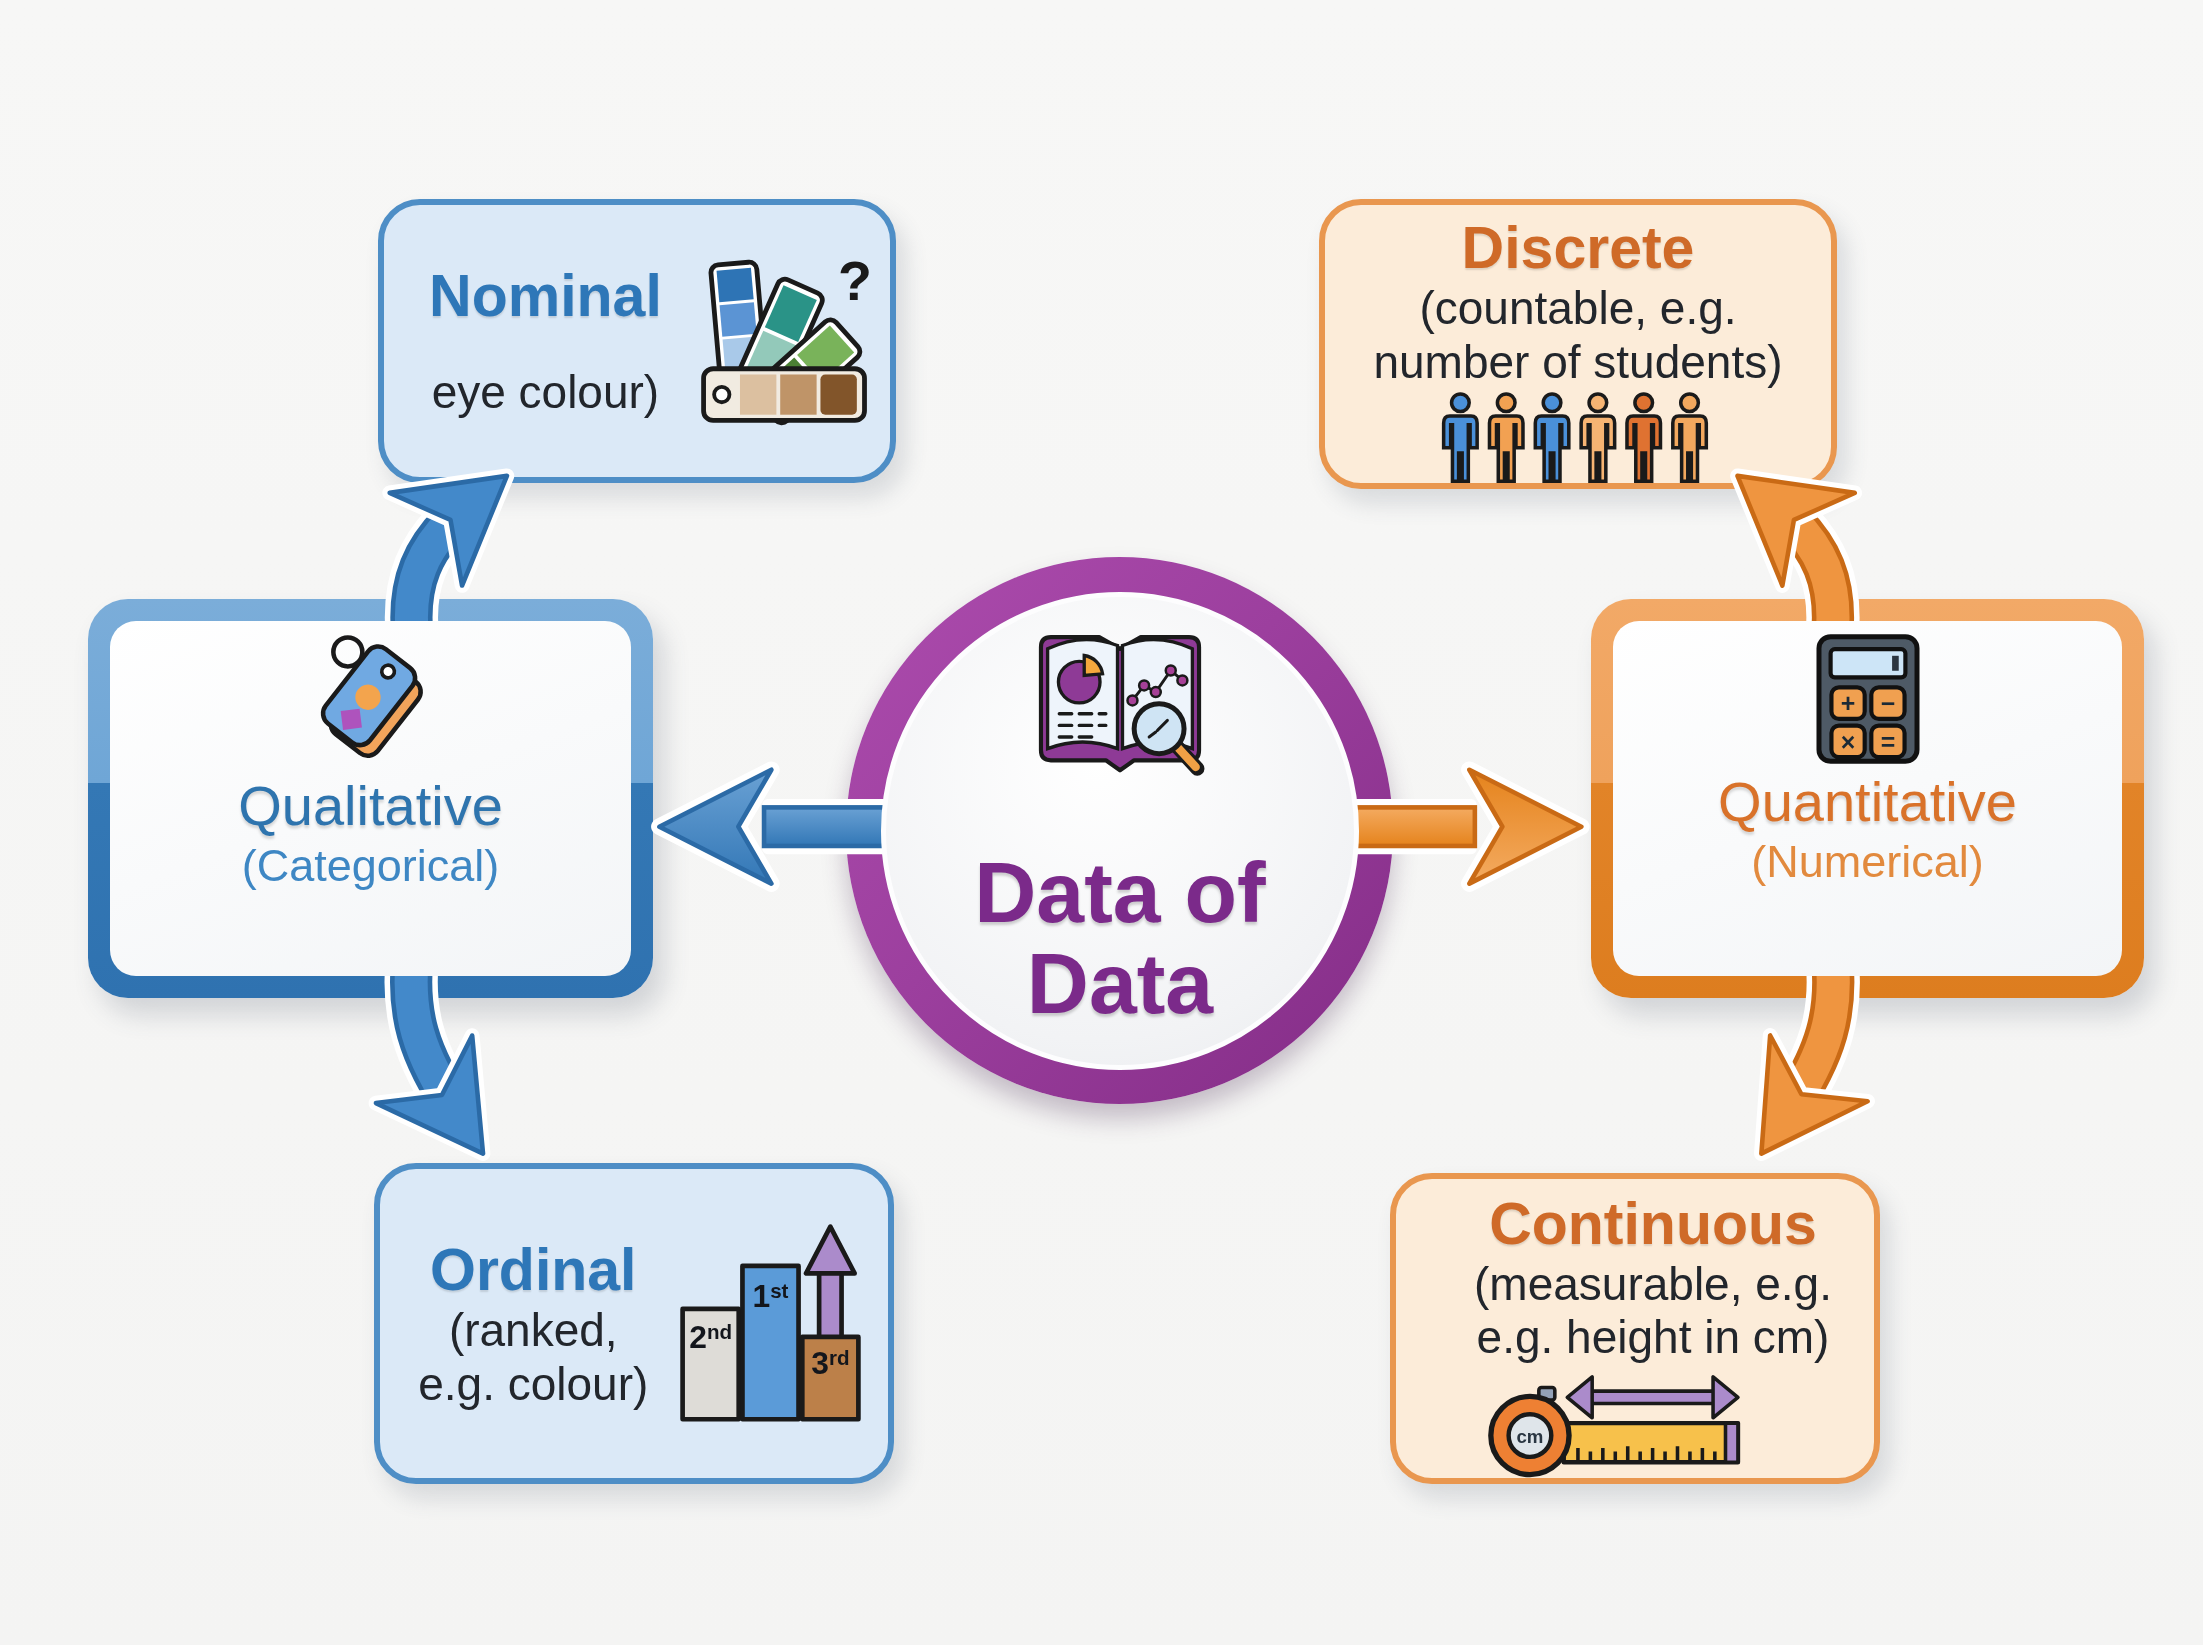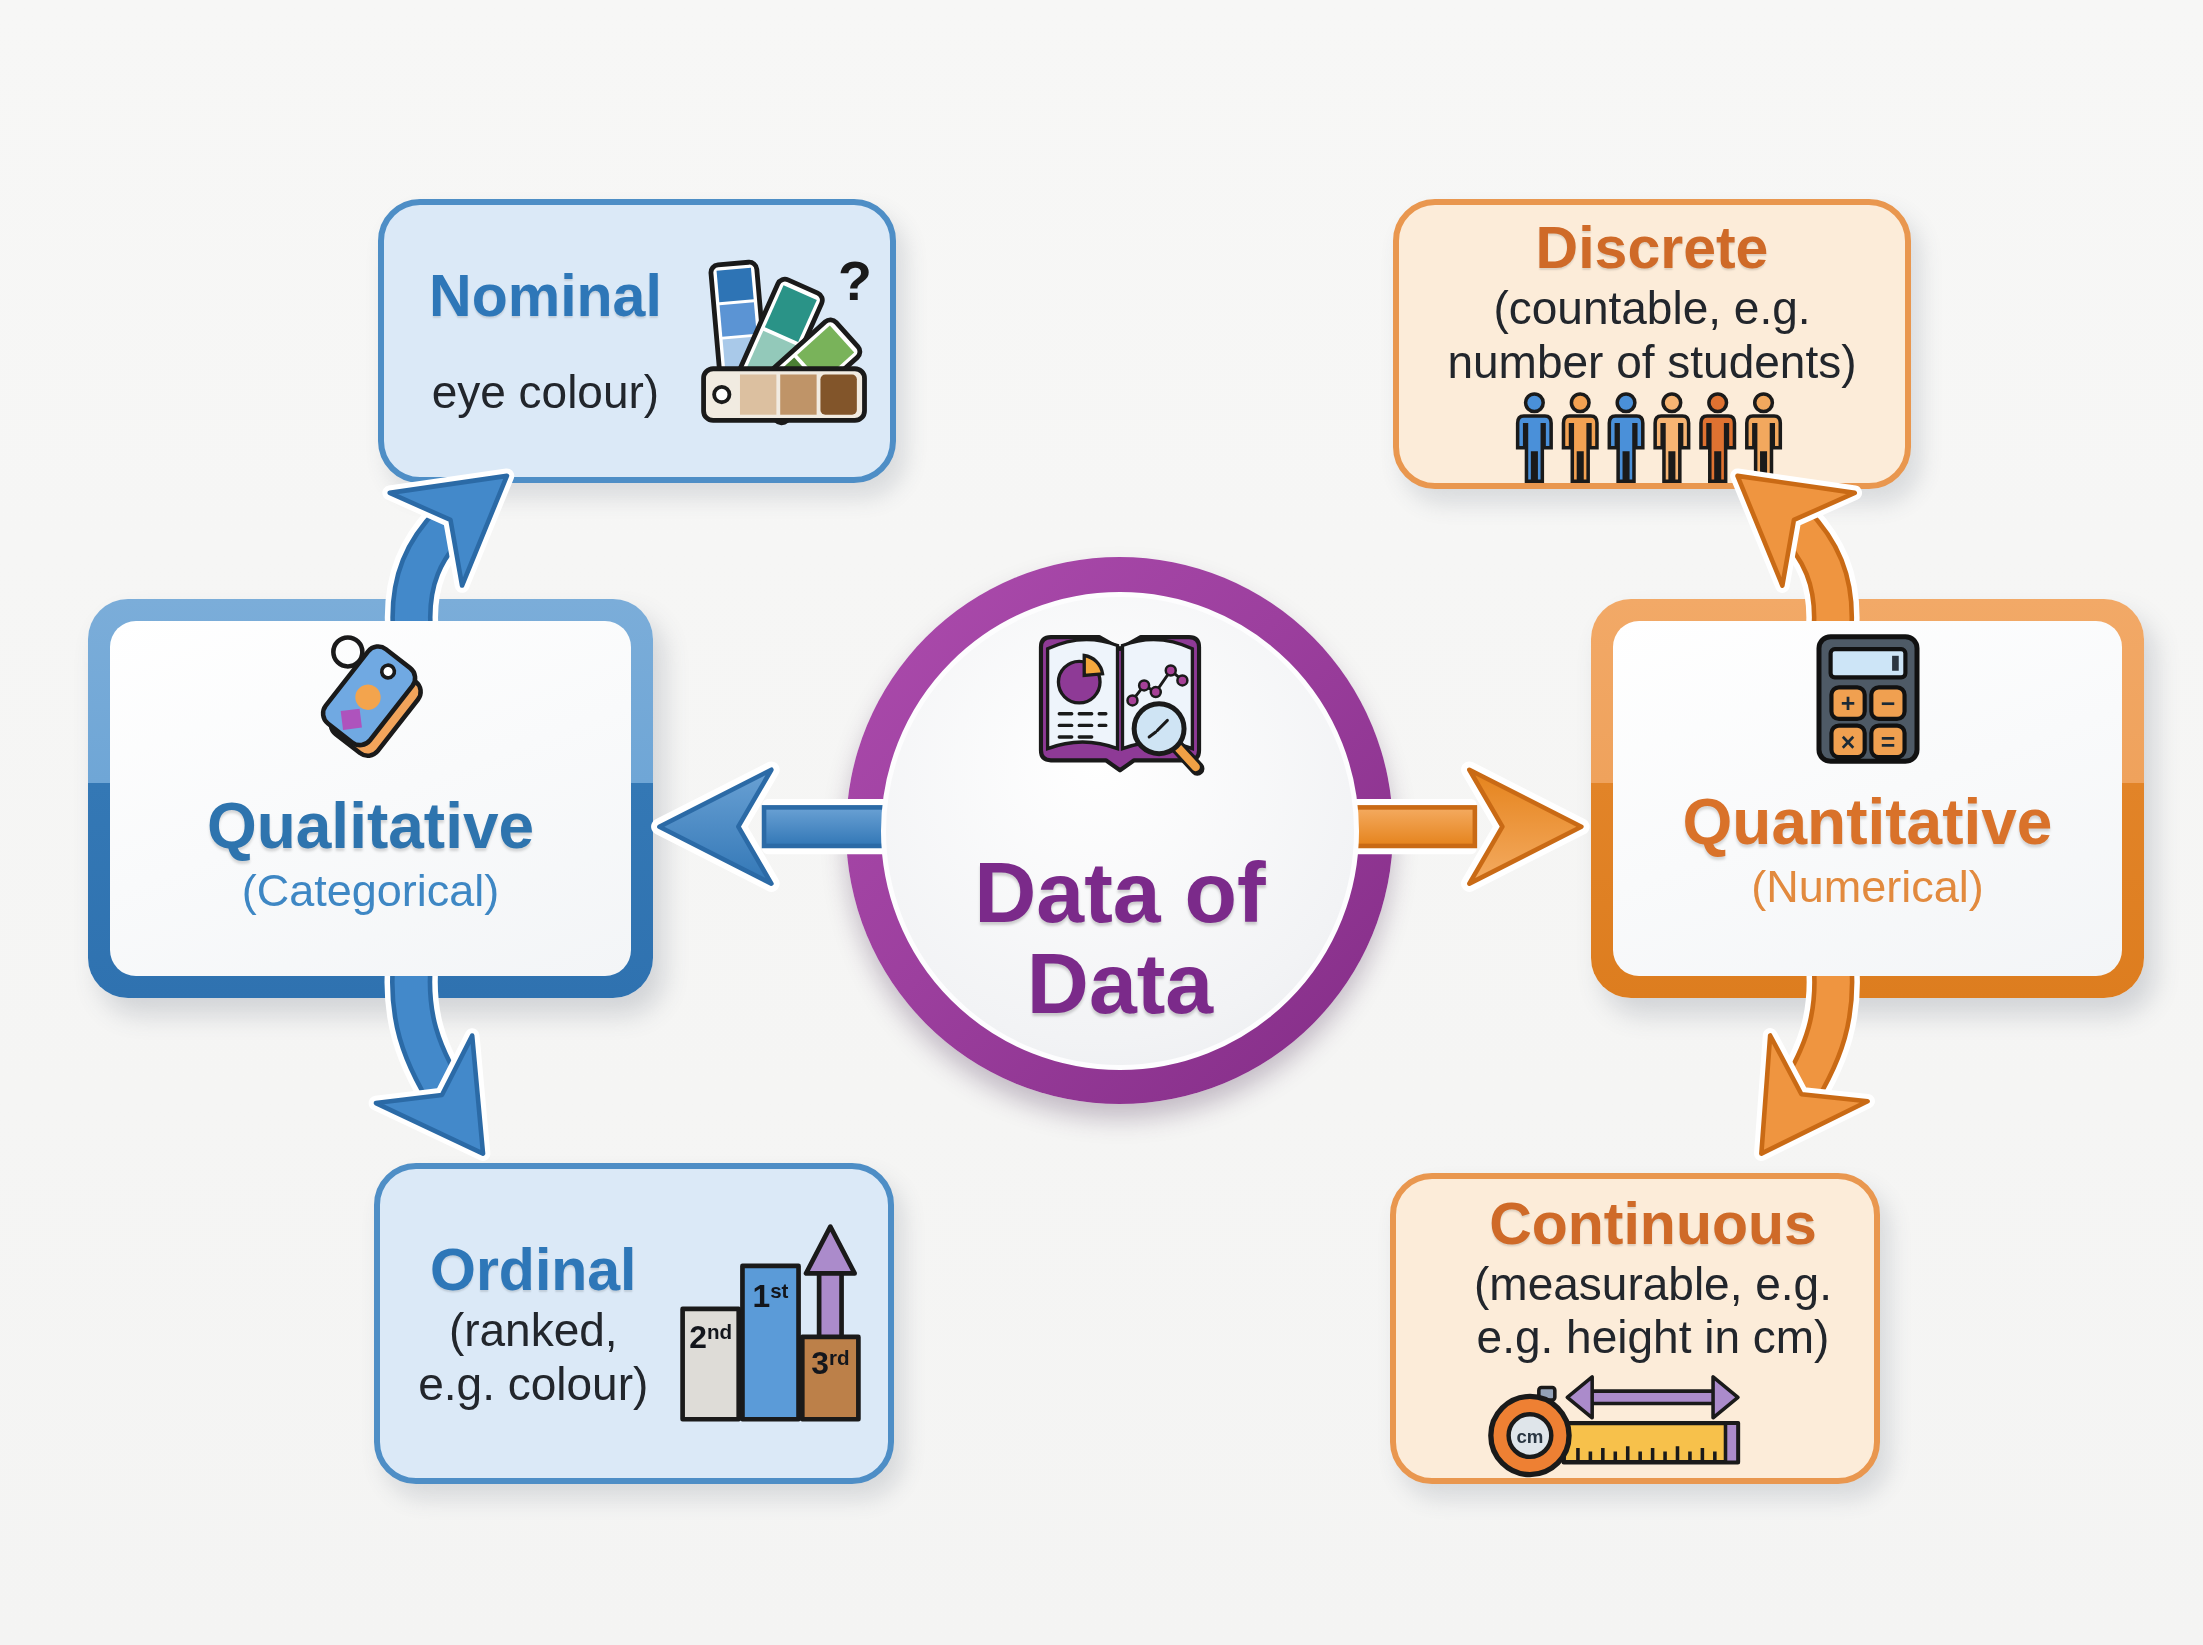--- a/index.html
+++ b/index.html
@@ -20,21 +20,21 @@
   .sub-desc{font-size:46px;color:#22262c;line-height:1.16;text-align:center;}
 
   
   .bigouter{position:absolute;border-radius:40px;z-index:1;
             box-shadow:11px 16.5px 26px rgba(70,80,100,0.20);}
   .bigouter.blue{background:linear-gradient(180deg,#7badd9 0%,#6fa6d6 46%,#3478b5 46%,#2f72b0 100%);}
   .bigouter.orange{background:linear-gradient(180deg,#f2a967 0%,#efa25c 46%,#e28428 46%,#dd7d1f 100%);}
   .biginner{position:absolute;border-radius:26px;z-index:10;
             background:linear-gradient(160deg,#ffffff 0%,#f3f5f7 100%);
             display:flex;flex-direction:column;align-items:center;justify-content:flex-start;}
-  .big-title{font-weight:bold;font-size:64px;text-shadow:0 2.8px 2.8px rgba(0,0,0,0.15);margin-top:16px;}
+  .big-title{font-weight:normal;font-size:56px;text-shadow:0 2.8px 2.8px rgba(0,0,0,0.15);}
   .big-title.blue{color:#2e74ae;}
   .big-title.orange{color:#d9722a;}
   .big-sub{font-size:45px;margin-top:1.8px;}
   .big-sub.blue{color:#3e87c4;}
   .big-sub.orange{color:#e28a3e;}
 
   
   #circle-ring{left:846px;top:557px;width:547px;height:547px;border-radius:50%;
                background:linear-gradient(135deg,#ad4cae 0%,#9c3f9e 45%,#832c86 100%);
                box-shadow:0 14.7px 24px rgba(70,40,80,0.28);z-index:1;}
@@ -149,21 +149,21 @@
             <rect x="90" y="128" width="38" height="42" fill="#bf9468" stroke-width="0"></rect>
             <rect x="132" y="128" width="38" height="42" rx="5" fill="#82552a" stroke-width="0"></rect>
             <circle cx="29" cy="149" r="8" fill="#ffffff" stroke-width="4"></circle>
           </g>
           <text x="168" y="50" text-anchor="middle" font-size="58" font-weight="bold" fill="#1a1a1a">?</text>
         </svg>
       </div>
     </div>
   </div>
 
-  <div class="subbox orange" style="left:1393px;top:199px;width:506px;height:278px;">
+  <div class="subbox orange" style="left:1319px;top:199px;width:506px;height:278px;">
     <div class="colbox leafcontent" style="padding-top:9.2px;">
       <div class="sub-title orange">Discrete</div>
       <div class="sub-desc">(countable, e.g.</div>
       <div class="sub-desc">number of students)</div>
       <div style="margin-top:1.8px;">
         <svg width="275" height="94" viewBox="0 0 312 106">
           <defs>
             <g id="personShape">
               <circle cx="20" cy="11" r="10"></circle>
               <path d="M8,26 L32,26 Q39,26 39,34 L39,62 L31,62 L31,36 L29,36 L29,100 L22,100 L22,68 L18,68 L18,100 L11,100 L11,36 L9,36 L9,62 L1,62 L1,34 Q1,26 8,26 Z"></path>

